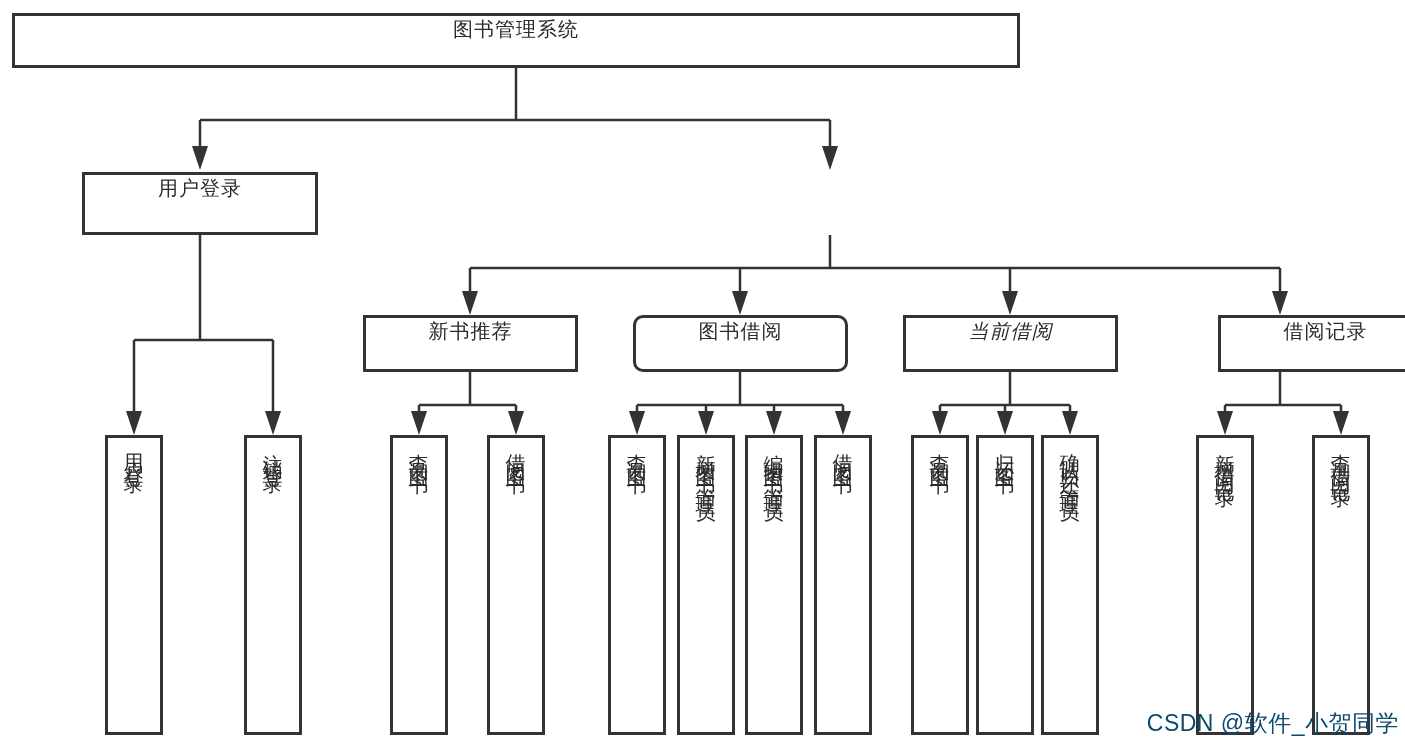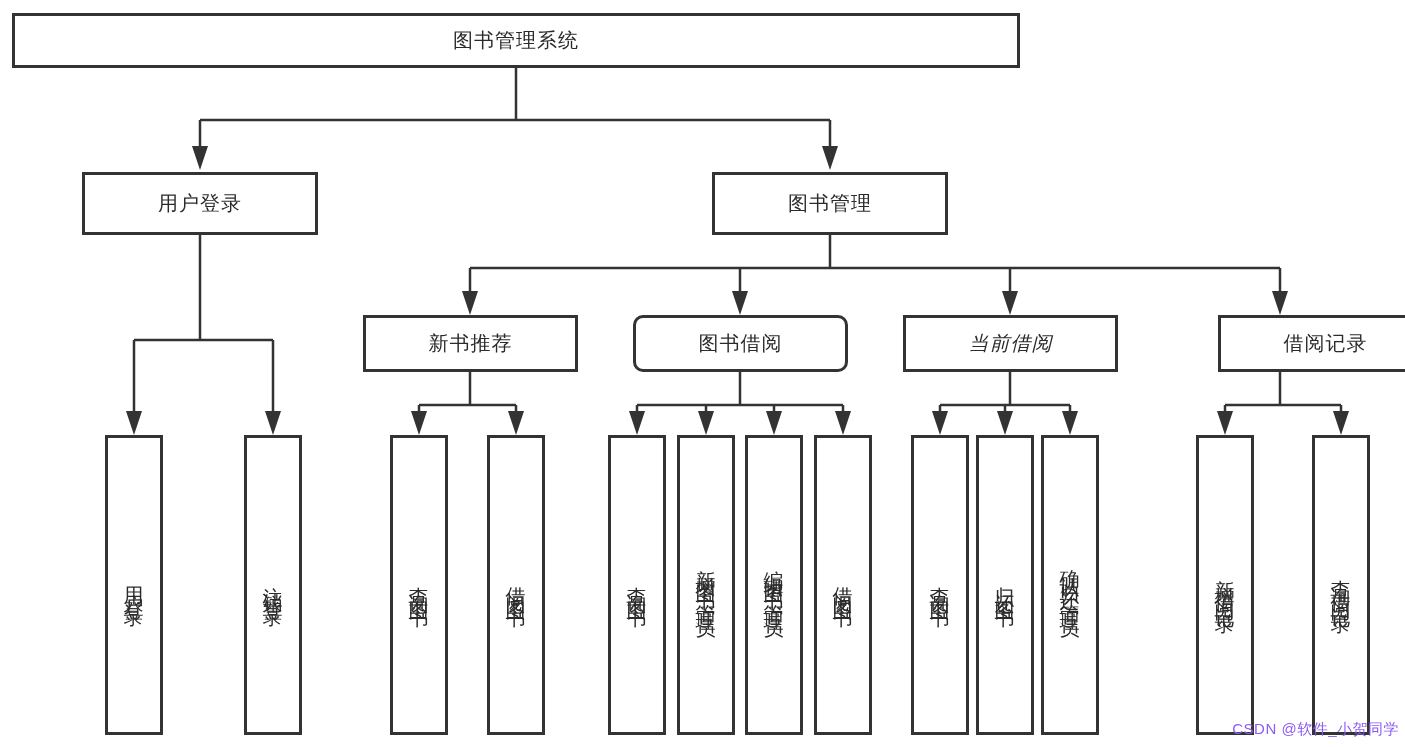--- a/index.html
+++ b/index.html
@@ -20,40 +20,40 @@
     left: 0;
     top: 0;
     pointer-events: none;
   }
   .box {
     position: absolute;
     box-sizing: border-box;
     border: 3px solid #333333;
     background: #ffffff;
     display: flex;
-    align-items: center;
+    align-items: flex-start;
     justify-content: center;
     color: #2b2b2b;
     font-size: 20px;
     letter-spacing: 1px;
     z-index: 2;
   }
   .box.leaf span {
     writing-mode: vertical-rl;
     text-orientation: mixed;
     letter-spacing: 7px;
     line-height: 1;
     white-space: nowrap;
   }
   .watermark {
     position: absolute;
     right: 6px;
     bottom: 8px;
-    color: #8b5cf6;
-    font-size: 15px;
+    color: #0c4a6e;
+    font-size: 23px;
     letter-spacing: 0.5px;
     z-index: 3;
   }
 </style>
 </head>
 <body>
 
 <div class="canvas">
 
   <svg class="wires" width="1405" height="747" viewBox="0 0 1405 747">
@@ -88,23 +88,20 @@
       <polygon points="1333,411 1349,411 1341,435"></polygon>
     </g>
   </svg>
 
   <div class="box" style="left:12px; top:13px; width:1008px; height:55px;">
     <span>图书管理系统</span>
   </div>
 
   <div class="box" style="left:82px; top:172px; width:236px; height:63px;">
     <span>用户登录</span>
-  </div>
-  <div class="box" style="left:712px; top:172px; width:236px; height:63px;">
-    <span>图书管理</span>
   </div>
 
   <div class="box" style="left:363px; top:315px; width:215px; height:57px;">
     <span>新书推荐</span>
   </div>
   <div class="box" style="left:633px; top:315px; width:215px; height:57px;border-radius:10px;">
     <span>图书借阅</span>
   </div>
   <div class="box" style="left:903px; top:315px; width:215px; height:57px;font-style:italic;">
     <span>当前借阅</span>

